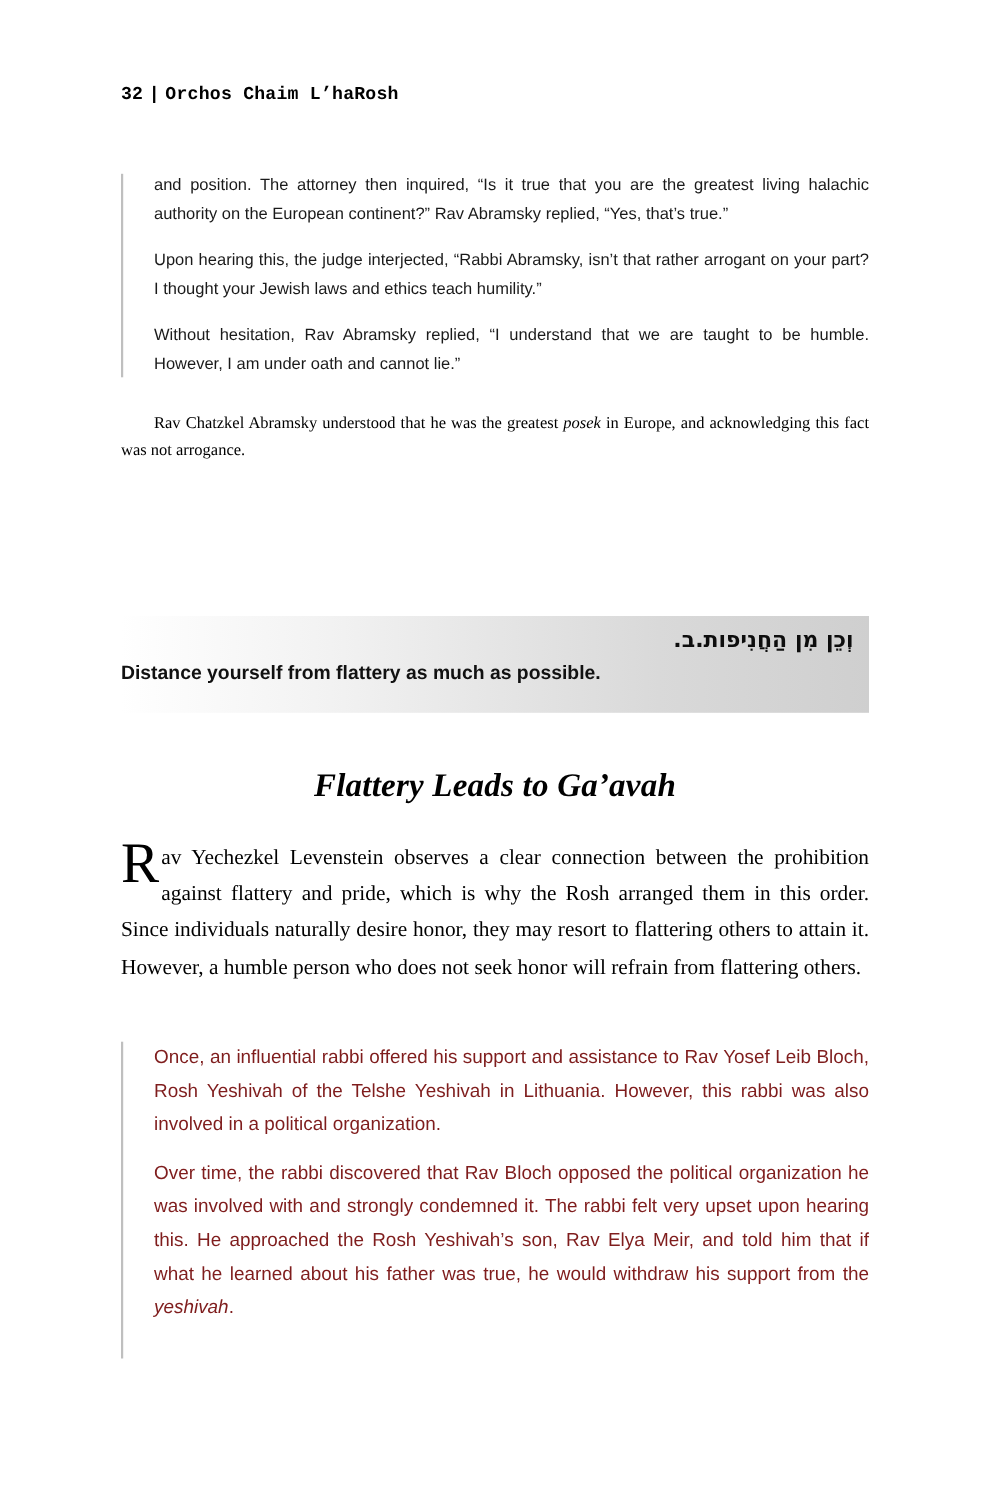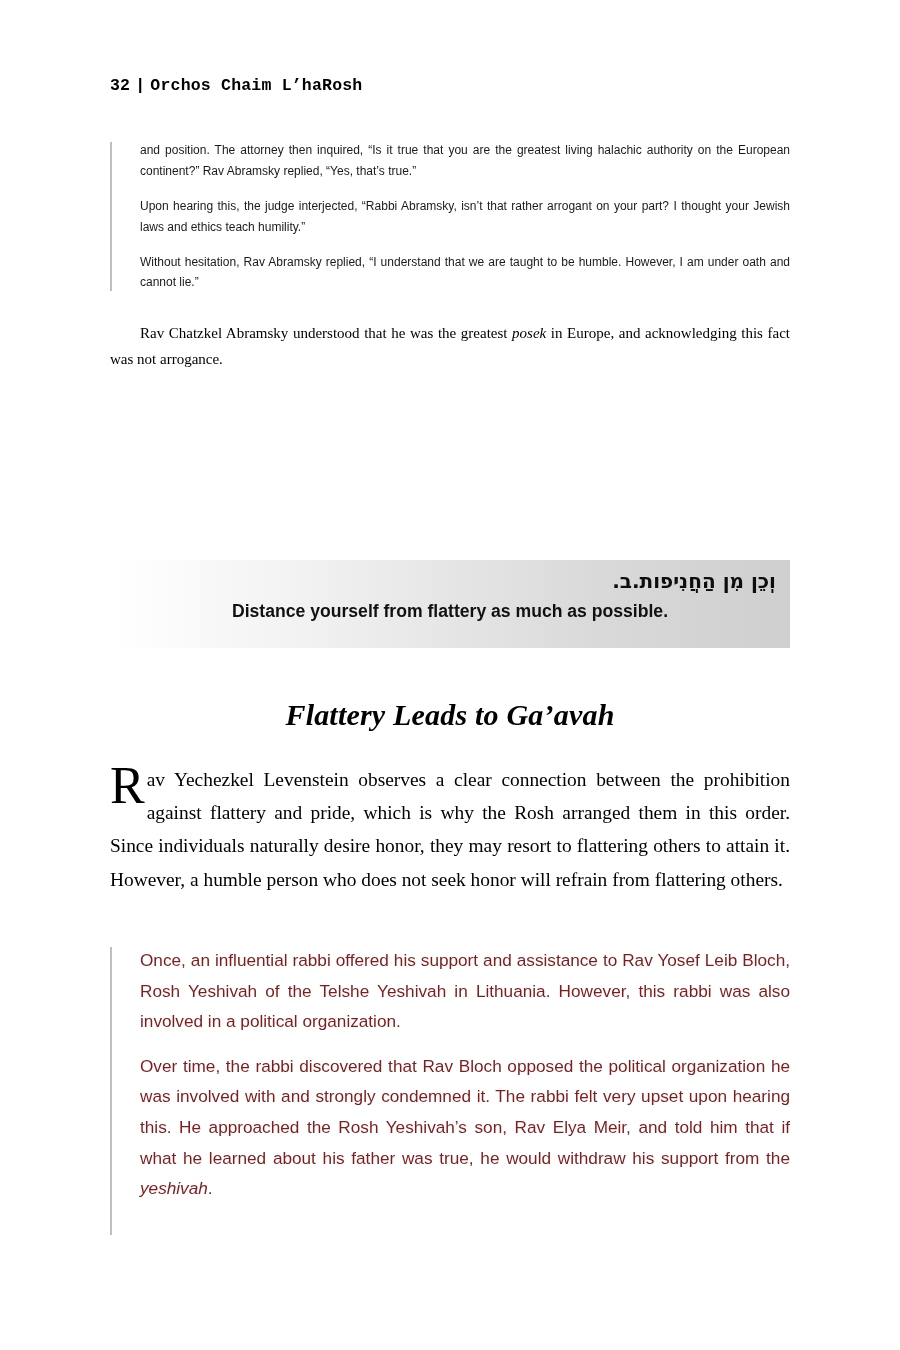--- a/index.html
+++ b/index.html
@@ -56,23 +56,23 @@
   .story-block::before {
     content: "";
     position: absolute;
     left: 0;
     top: 2px;
     bottom: 2px;
     width: 2px;
     background: #bfbfbf;
   }
   .story-block p {
-    margin: 0 0 14px 0;
+    margin: 16px 0 14px 0;
     font-family: "Liberation Sans", sans-serif;
-    font-size: 12px;
+    font-size: 15px;
     line-height: 1.74;
     text-align: justify;
     text-justify: inter-word;
     color: #1a1a1a;
   }
   .story-block p:last-child {
     margin-bottom: 0;
   }
 
   
@@ -109,21 +109,21 @@
     font-size: 20px;
     font-weight: bold;
     color: #0d0d0d;
     white-space: nowrap;
   }
   .banner-hebrew .marker {
     margin-left: 20px;
     display: inline-block;
   }
   .banner-translation {
-    text-align: center;
+    text-align: left;
     padding-top: 8px;
     font-family: "Liberation Sans", sans-serif;
     font-size: 17.6px;
     font-weight: bold;
     color: #111111;
   }
 
   
   .section-heading {
     position: absolute;

